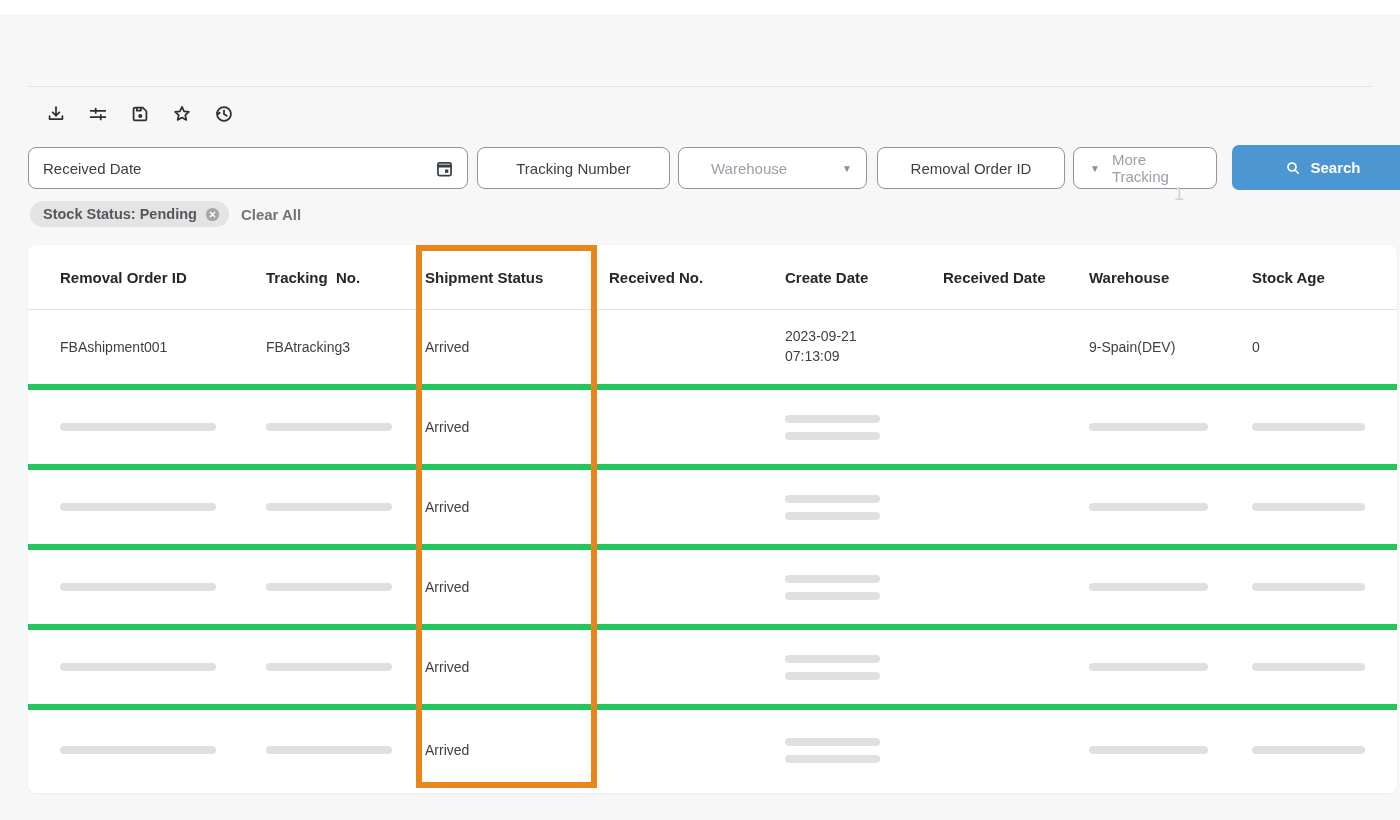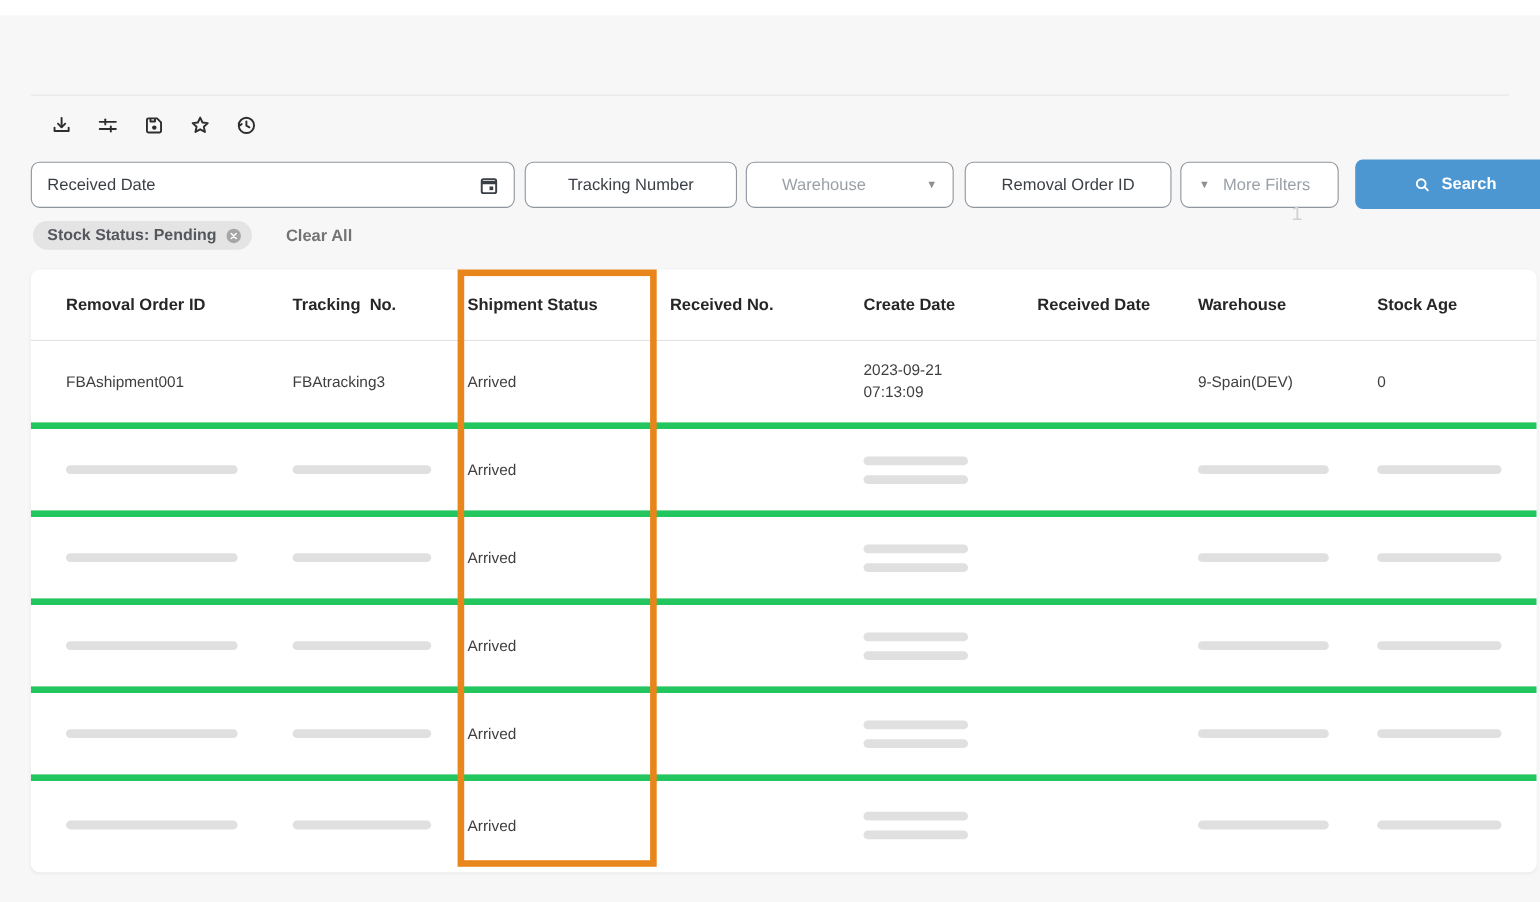--- a/index.html
+++ b/index.html
@@ -28,21 +28,21 @@
   .f-more { left:1073px; width:144px; padding:0 10px 0 16px; color:#9aa0a6; gap:12px; }
   .caret-down { font-size:10px; color:#8b9096; }
   .search-btn { position:absolute; left:1232px; top:145px; width:182px; height:45px; background:#4c96d2;
     border:none; border-radius:7px; color:#ffffff; font-size:15px; font-weight:600; font-family:inherit;
     display:flex; align-items:center; justify-content:center; gap:9px; cursor:pointer; }
   .search-btn svg { width:16px; height:16px; }
 
   .cursor-mark { position:absolute; left:1174px; top:184px; font-size:18px; color:#d2d2d2; }
 
   
-  .chiprow { position:absolute; left:30px; top:201px; display:flex; align-items:center; gap:31px;text-align:right; }
+  .chiprow { position:absolute; left:30px; top:201px; display:flex; align-items:center; gap:12px;text-align:right; }
   .chip { background:#e4e4e4; border-radius:13px; height:26px; display:flex; align-items:center;
     gap:8px; padding:0 9px 0 13px; font-size:14.5px; font-weight:600; color:#54585d; cursor:pointer; }
   .chip-x { width:15px; height:15px; display:inline-flex; cursor:pointer; }
   .clear-all { font-size:15px; font-weight:700; color:#737373; cursor:pointer; text-decoration:none; }
 
   
   .card { position:absolute; left:28px; top:245px; width:1369px; height:548px; background:#ffffff;
     border-radius:8px; box-shadow:0 1px 3px rgba(0,0,0,0.05); overflow:hidden; }
   .grid-row { display:grid; grid-template-columns:214px 175px 176px 167px 158px 142px 165px 172px;
     align-items:center; }
@@ -125,21 +125,21 @@
     </div>
     <div class="fbox f-warehouse">
       <span class="ph">Warehouse</span>
       <span class="caret-down">▼</span>
     </div>
     <div class="fbox f-removal">
       <span>Removal Order ID</span>
     </div>
     <div class="fbox f-more">
       <span class="caret-down">▼</span>
-      <span>More Filters</span>
+      <span>More Tracking</span>
     </div>
     <button class="search-btn">
       <svg viewBox="0 0 24 24" fill="none" stroke="#ffffff" stroke-width="2.6" stroke-linecap="round">
         <circle cx="10.5" cy="10.5" r="6"></circle>
           <path d="M15 15l4.6 4.6"></path>
       </svg>
       <span>Search</span>
     </button>
   </div>
 

